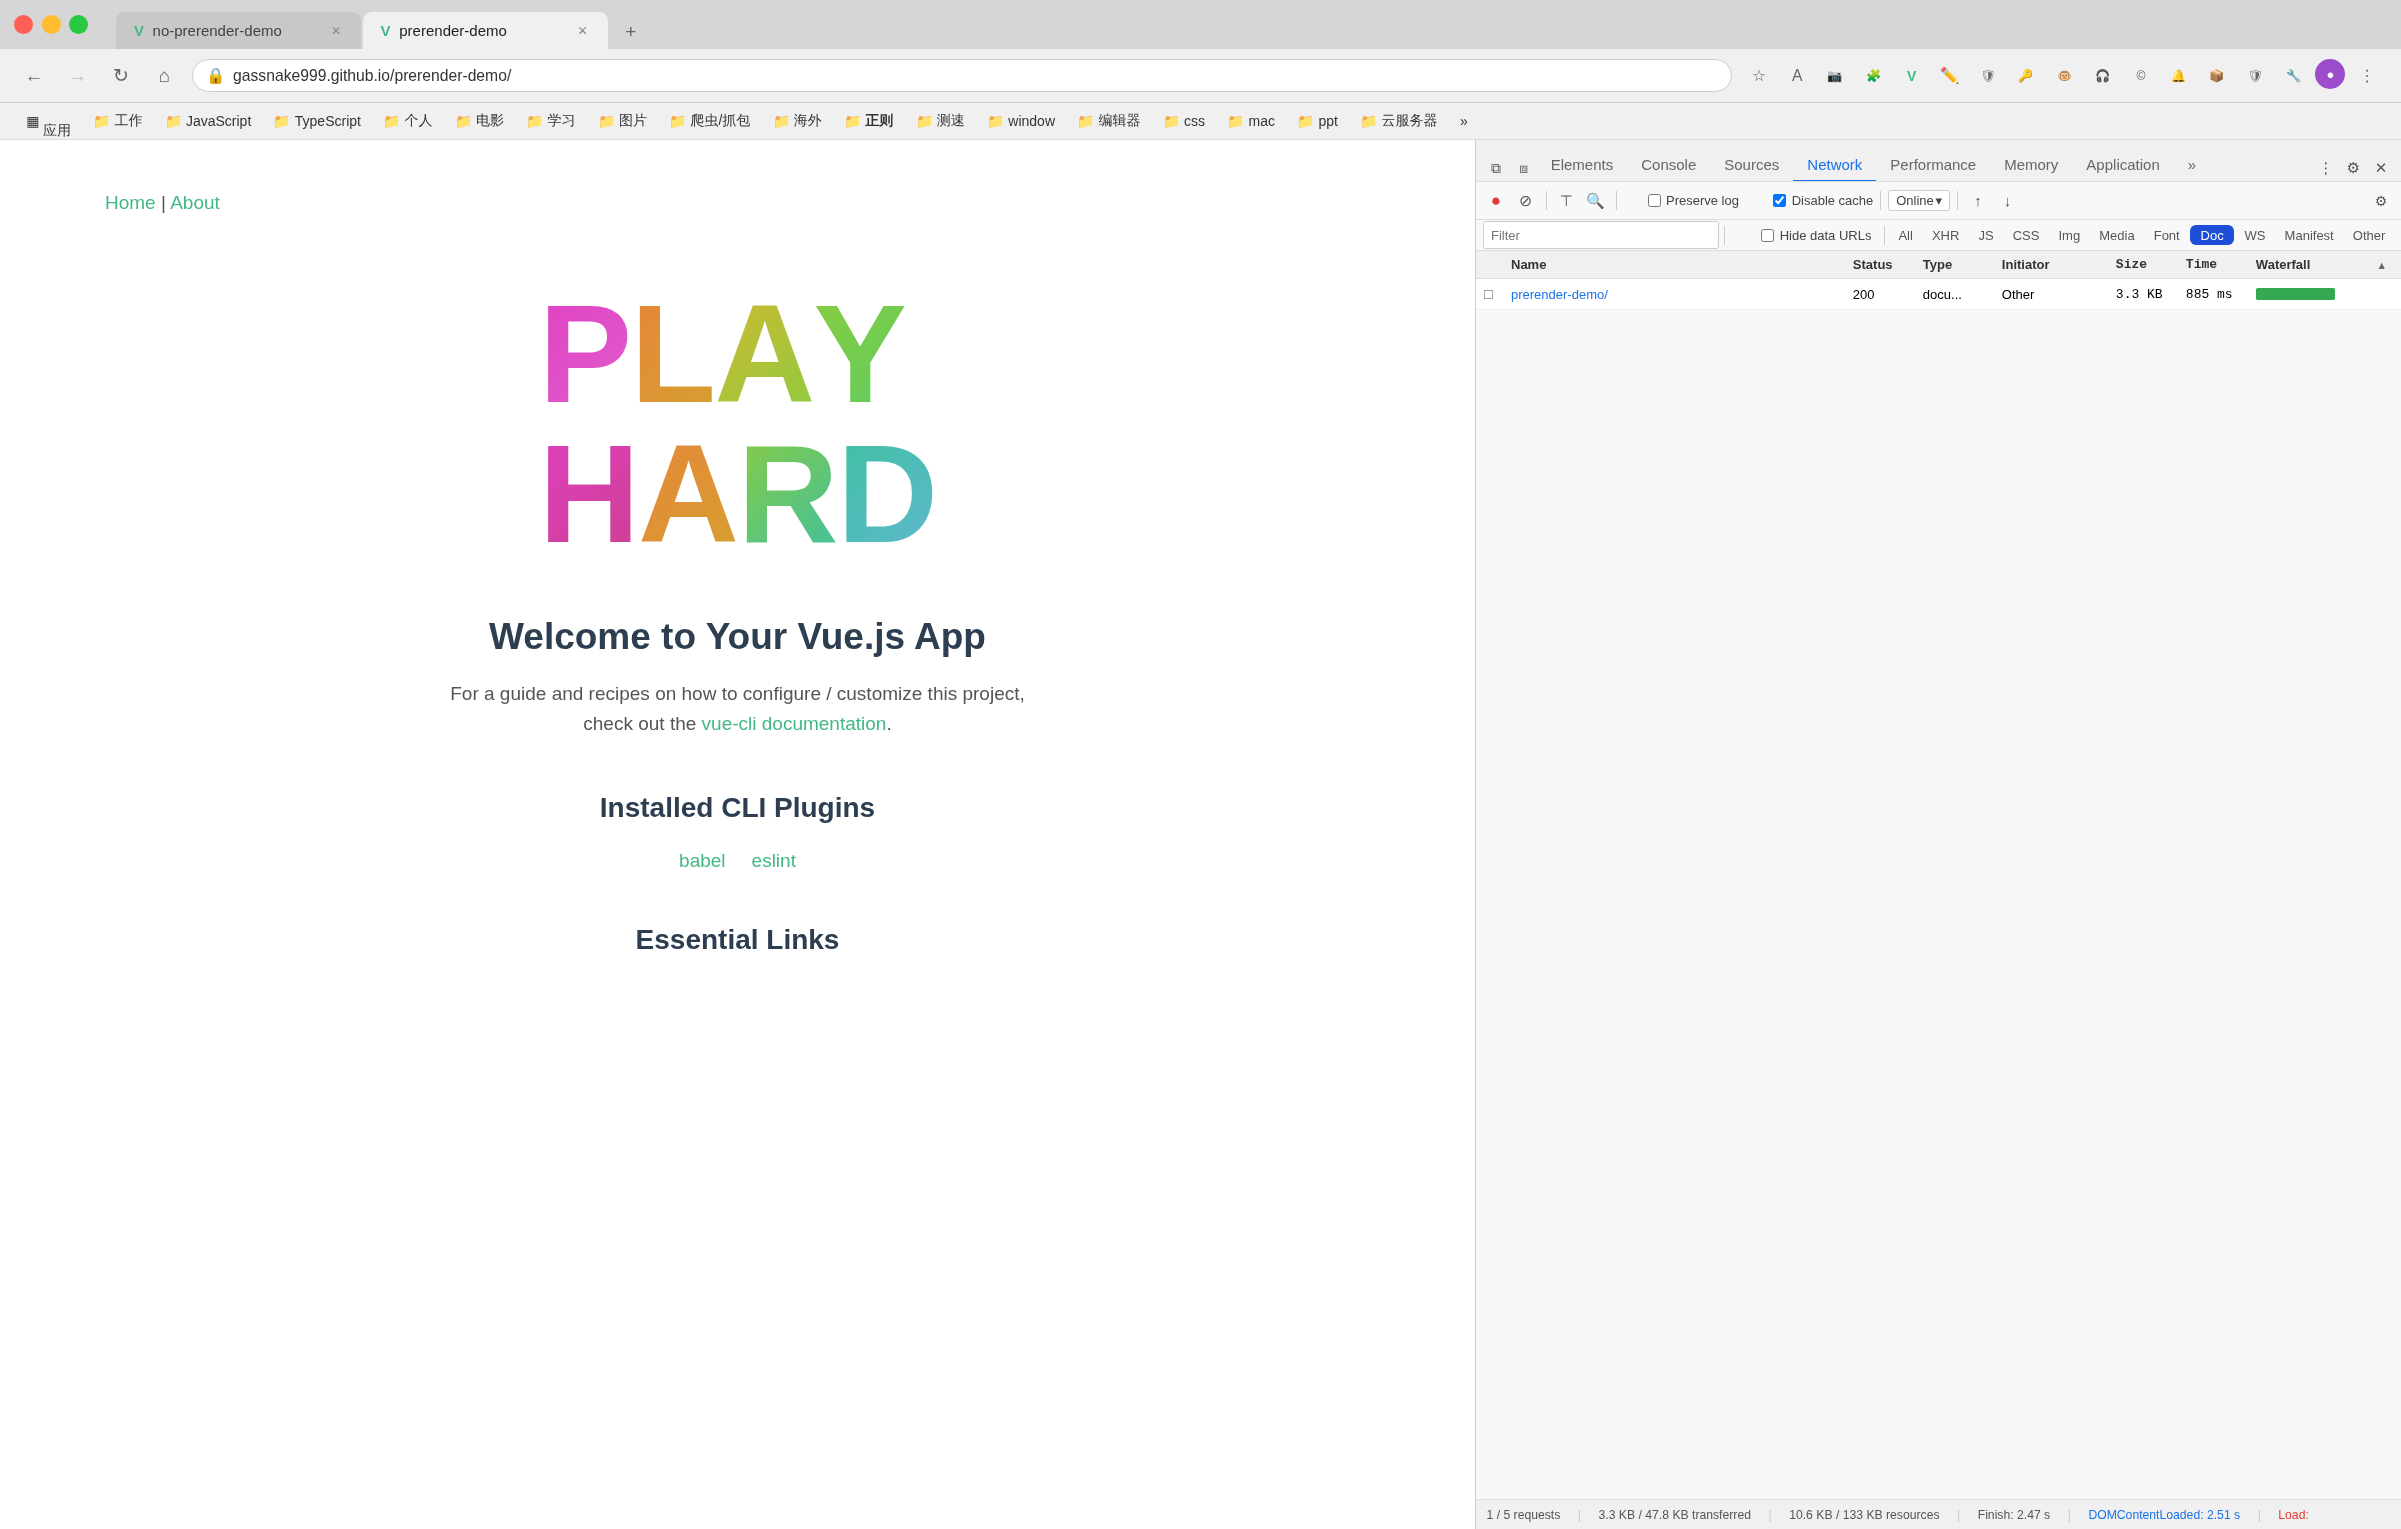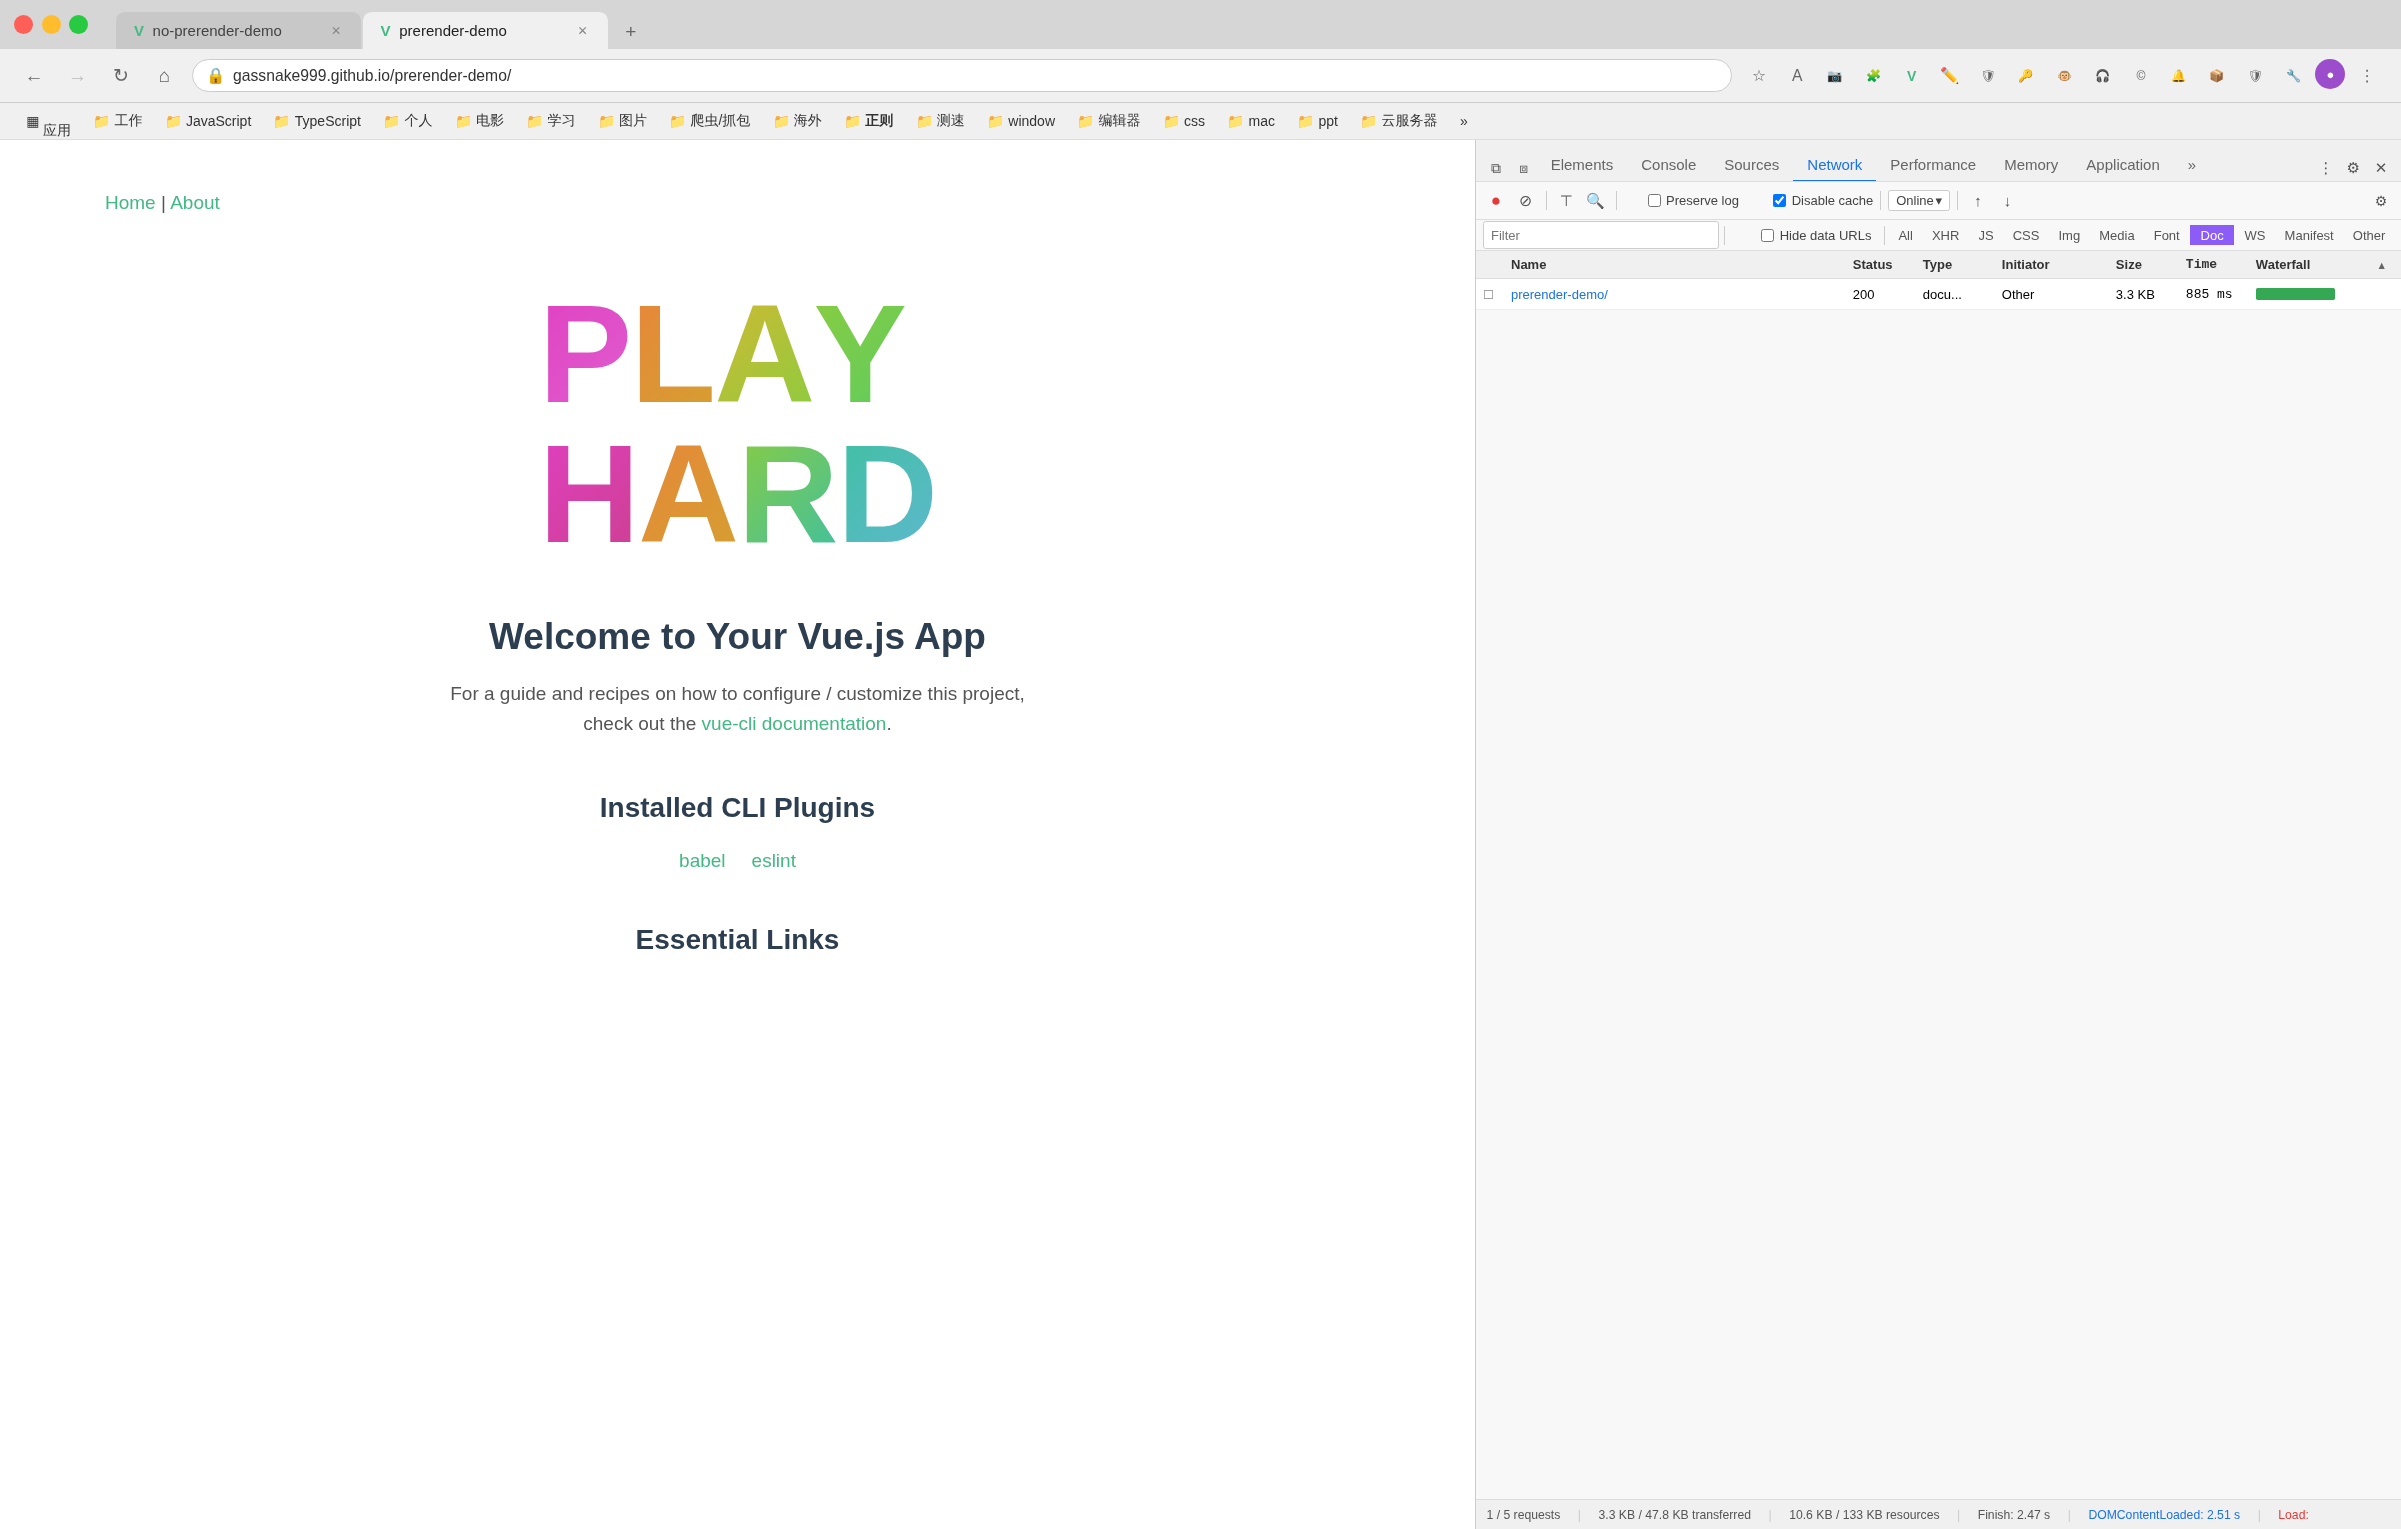--- a/index.html
+++ b/index.html
@@ -91,31 +91,31 @@
     .dt-separator { width: 0.9px; height: 19px; background: #ccc; margin: 0 3.5px; }
     .dt-filter { flex: 1; height: 28px; border: 0.9px solid #ccc; border-radius: 2.6px; padding: 0 7px; font-size: 13px; background: white; }
     .dt-checkbox { display: flex; align-items: center; gap: 5.2px; font-size: 13px; color: #444; white-space: nowrap; padding-left: 24px; }
     .dt-checkbox input { cursor: pointer; }
     .dt-dropdown { display: flex; align-items: center; gap: 1.7px; font-size: 13px; color: #444; padding: 1.7px 7px; border: 0.9px solid #ccc; border-radius: 2.6px; background: white; cursor: pointer; }
     .dt-settings { margin-left: auto; width: 26px; height: 26px; display: flex; align-items: center; justify-content: center; color: #555; cursor: pointer; }
 
     
     .network-filter-row { height: 31px; background: #f8f8f8; display: flex; align-items: center; padding: 0 7px; gap: 1.7px; border-bottom: 0.9px solid #ddd; overflow: hidden; }
     .nf-btn { padding: 3.5px 8.7px; font-size: 13px; color: #555; cursor: pointer; border-radius: 2.6px; white-space: nowrap; }
-    .nf-doc { background: #8b5cf6; color: white; border-radius: 0; padding: 2.6px 10.5px; font-size: 13px; font-weight: 500; }
+    .nf-doc { background: #1d4ed8; color: white; border-radius: 6px; padding: 2.6px 10.5px; font-size: 13px; font-weight: 500; }
 
     
     .network-table { flex: 1; overflow: auto; }
     .network-header { display: flex; align-items: center; height: 28px; background: #f0f0f0; border-bottom: 0.9px solid #ddd; font-size: 13px; font-weight: 600; color: #333; padding: 0 7px; }
     .network-header .col-checkbox { width: 21px; }
     .col-name { flex: 2.5; padding: 0 7px; }
     .col-status { width: 70px; padding: 0 7px; }
     .col-type { width: 79px; padding: 0 7px; }
     .col-initiator { width: 114px; padding: 0 7px; }
-    .col-size { width: 70px; padding: 0 7px; }
+    .col-size { width: 70px; padding: 0 7px; font-family: Liberation Mono, monospace; }
     .col-time { width: 70px; padding: 0 7px; font-family: Liberation Mono, monospace; }
     .col-waterfall { flex: 1; padding: 0 7px; display: flex; align-items: center; justify-content: space-between; }
     .sort-arrow { color: #666; font-size: 10.5px; }
 
     .network-row { display: flex; align-items: center; height: 31px; border-bottom: 0.9px solid #eee; font-size: 13px; padding: 0 7px; background: white; }
     .network-row .col-checkbox { width: 21px; }
     .col-name-text { color: #1a73e8; }
 
     
     .devtools-status { height: 31px; background: #f0f0f0; border-top: 0.9px solid #ddd; display: flex; align-items: center; padding: 0 10.5px; font-size: 12.2px; color: #555; gap: 17.5px; }

